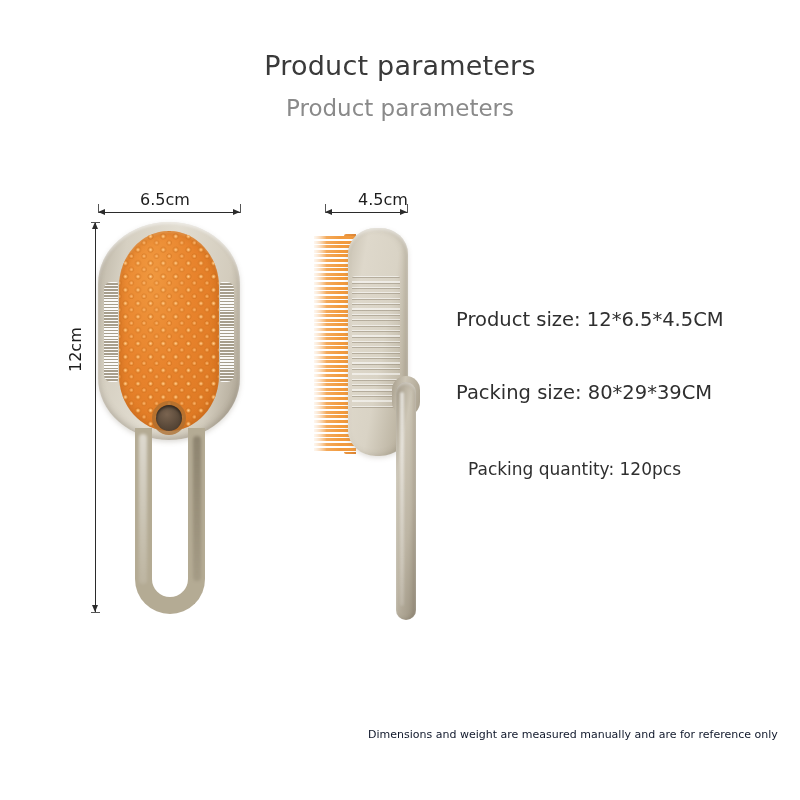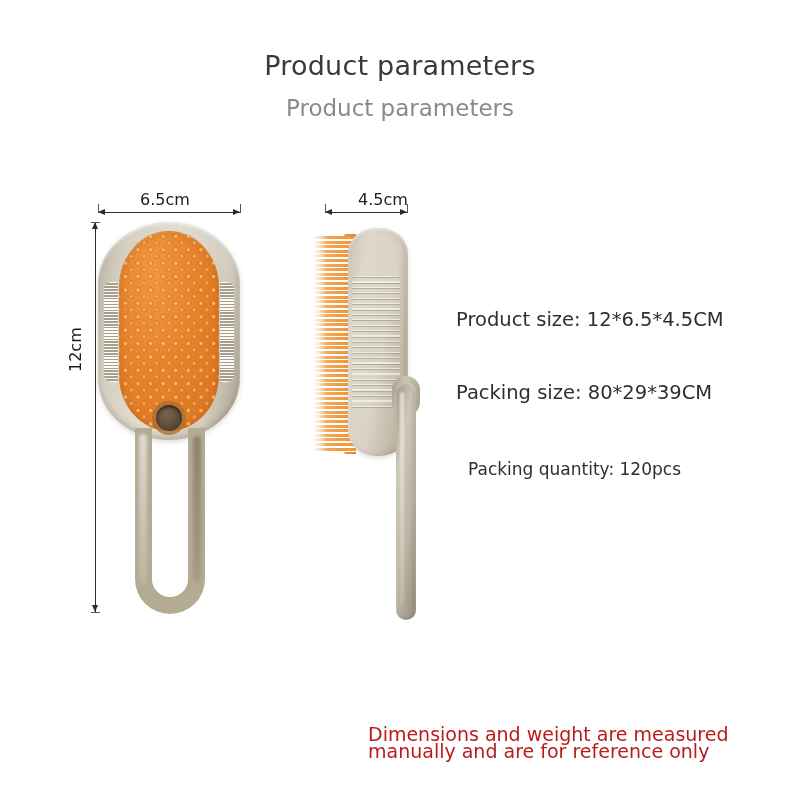--- a/index.html
+++ b/index.html
@@ -45,23 +45,23 @@
   }
   #spec-product  { left: 456px; top: 308px; }
   #spec-packing  { left: 456px; top: 381px; }
   #spec-quantity { left: 468px; top: 459px; font-size: 17px; }
 
   
   #footnote {
     position: absolute;
     left: 368px; top: 726px;
     width: 418px;
-    font-size: 19px;
+    font-size: 11px;
     line-height: 17px;
-    color: #b91c1c;
+    color: #0f172a;
   }
 
   
   .dim-label {
     position: absolute;
     font-size: 16px;
     color: #1d1d1d;
     white-space: nowrap;
   }
   #label-65  { left: 140px; top: 190px; }

